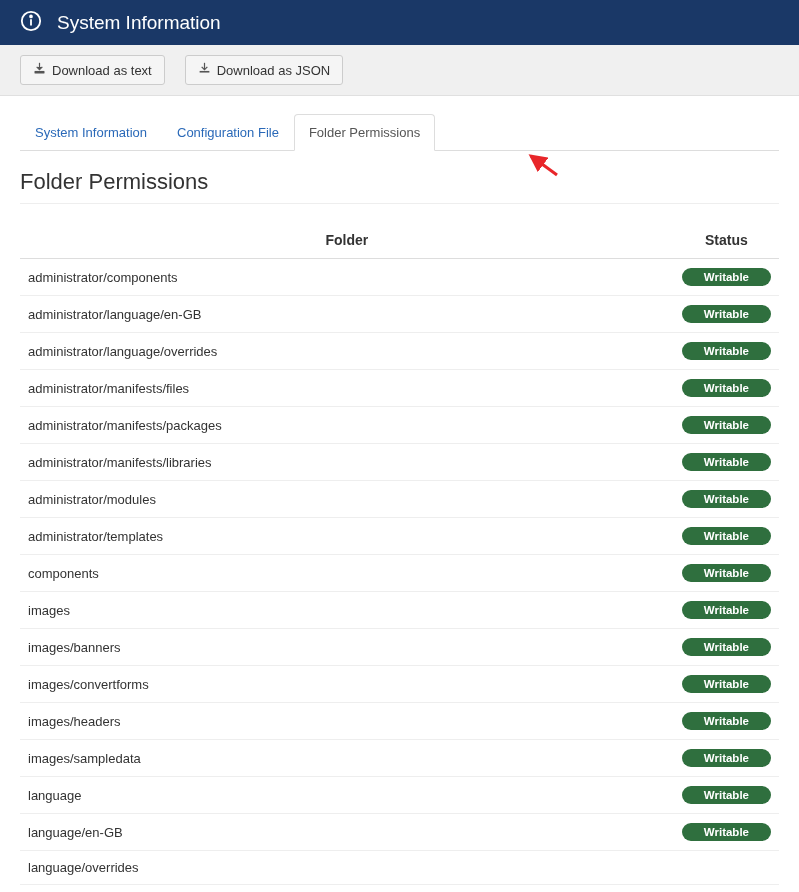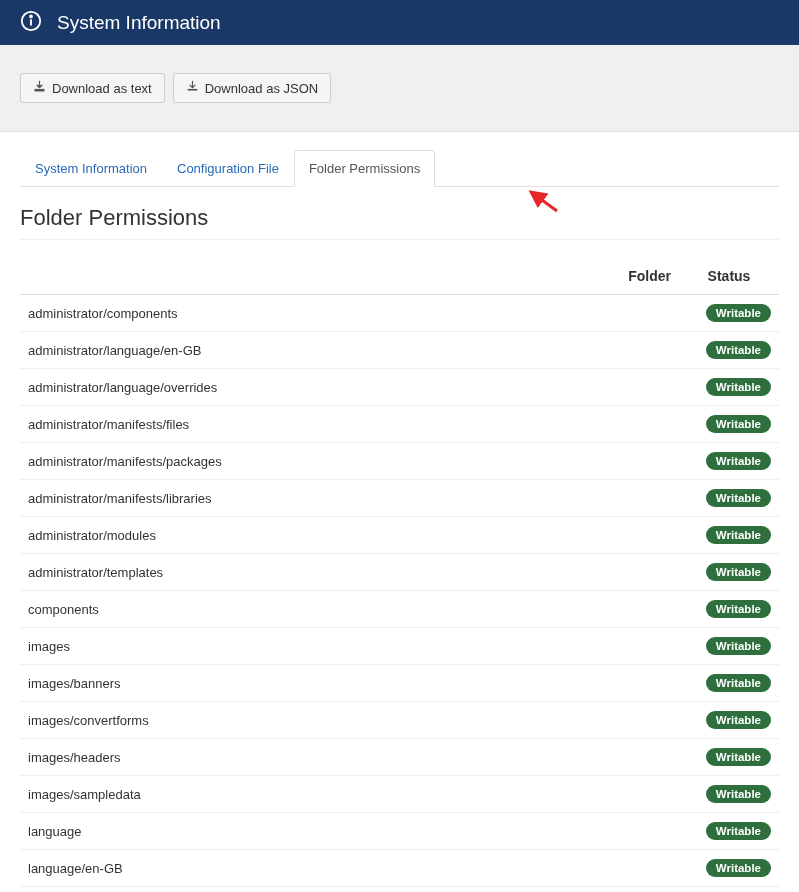--- a/index.html
+++ b/index.html
@@ -1,37 +1,37 @@
 <!DOCTYPE html>
 <html><head>
 <meta charset="utf-8">
 <style>
 * { box-sizing: border-box; margin: 0; padding: 0; }
 body { font-family: -apple-system, BlinkMacSystemFont, "Segoe UI", Helvetica, Arial, sans-serif; font-size: 13px; background: #fff; color: #333; width: 799px; }
 .header { background: #1a3867; color: #fff; padding: 10px 20px; display: flex; align-items: center; gap: 15px; }
 .header-icon svg { width: 22px; height: 22px; }
 .header-title { font-size: 19px; font-weight: 400; }
-.toolbar { background: #f0f0f0; border-bottom: 1px solid #e0e0e0; padding: 28px 20px; display: flex; gap: 8px; }
+.toolbar { background: #f0f0f0; border-bottom: 1px solid #e0e0e0; padding: 10px 20px; display: flex; gap: 20px; }
 .btn { background: #f5f5f5; border: 1px solid #ccc; border-radius: 3px; padding: 6px 12px; font-size: 13px; color: #333; cursor: pointer; display: inline-flex; align-items: center; gap: 6px; }
 .btn svg { width: 13px; height: 13px; }
 .tabs-container { padding: 0 20px; position: relative; }
 .tabs { display: flex; border-bottom: 1px solid #ddd; margin-top: 18px; }
 .tab { padding: 10px 14px; font-size: 13px; color: #2a69b8; cursor: pointer; border: 1px solid transparent; border-bottom: none; margin-bottom: -1px; }
 .tab.active { color: #555; border-color: #ddd; border-bottom: 1px solid #fff; border-radius: 4px 4px 0 0; background: #fff; }
 .arrow { position: absolute; left: 525px; top: 38px; }
 .arrow svg { width: 34px; height: 25px; }
 .content { padding: 18px 20px; }
 .page-title { font-size: 22px; font-weight: 400; color: #333; margin-bottom: 8px; }
 .title-rule { border: none; border-top: 1px solid #eee; margin-bottom: 18px; }
 .table { width: 100%; border-collapse: collapse; }
-.table thead th { text-align: right; font-size: 14px; font-weight: 700; padding: 10px 8px; border-bottom: 1px solid #ddd; color: #333; }
+.table thead th { text-align: center; font-size: 14px; font-weight: 700; padding: 10px 8px; border-bottom: 1px solid #ddd; color: #333; }
 .table thead th:last-child { text-align: center; }
 .table tbody td { padding: 9px 8px; border-bottom: 1px solid #eee; font-size: 13px; color: #333; }
 .table tbody td:last-child { text-align: right; width: 100px; }
-.badge { display: inline-block; background: #2f6f3e; color: #fff; font-size: 11.5px; font-weight: 700; padding: 3px 10px; border-radius: 10px; }
+.badge { display: inline-block; background: #2f6f3e; color: #fff; font-size: 11.5px; font-weight: 700; padding: 3px 22px; border-radius: 10px; }
 </style>
 </head>
 <body>
 
 <div class="header">
   <span class="header-icon">
     <svg viewBox="0 0 24 24" fill="none" stroke="#fff" stroke-width="2">
         <circle cx="12" cy="12" r="10"></circle>
         <line x1="12" y1="10" x2="12" y2="17"></line>
         <circle cx="12" cy="7" r="1" fill="#fff"></circle>

